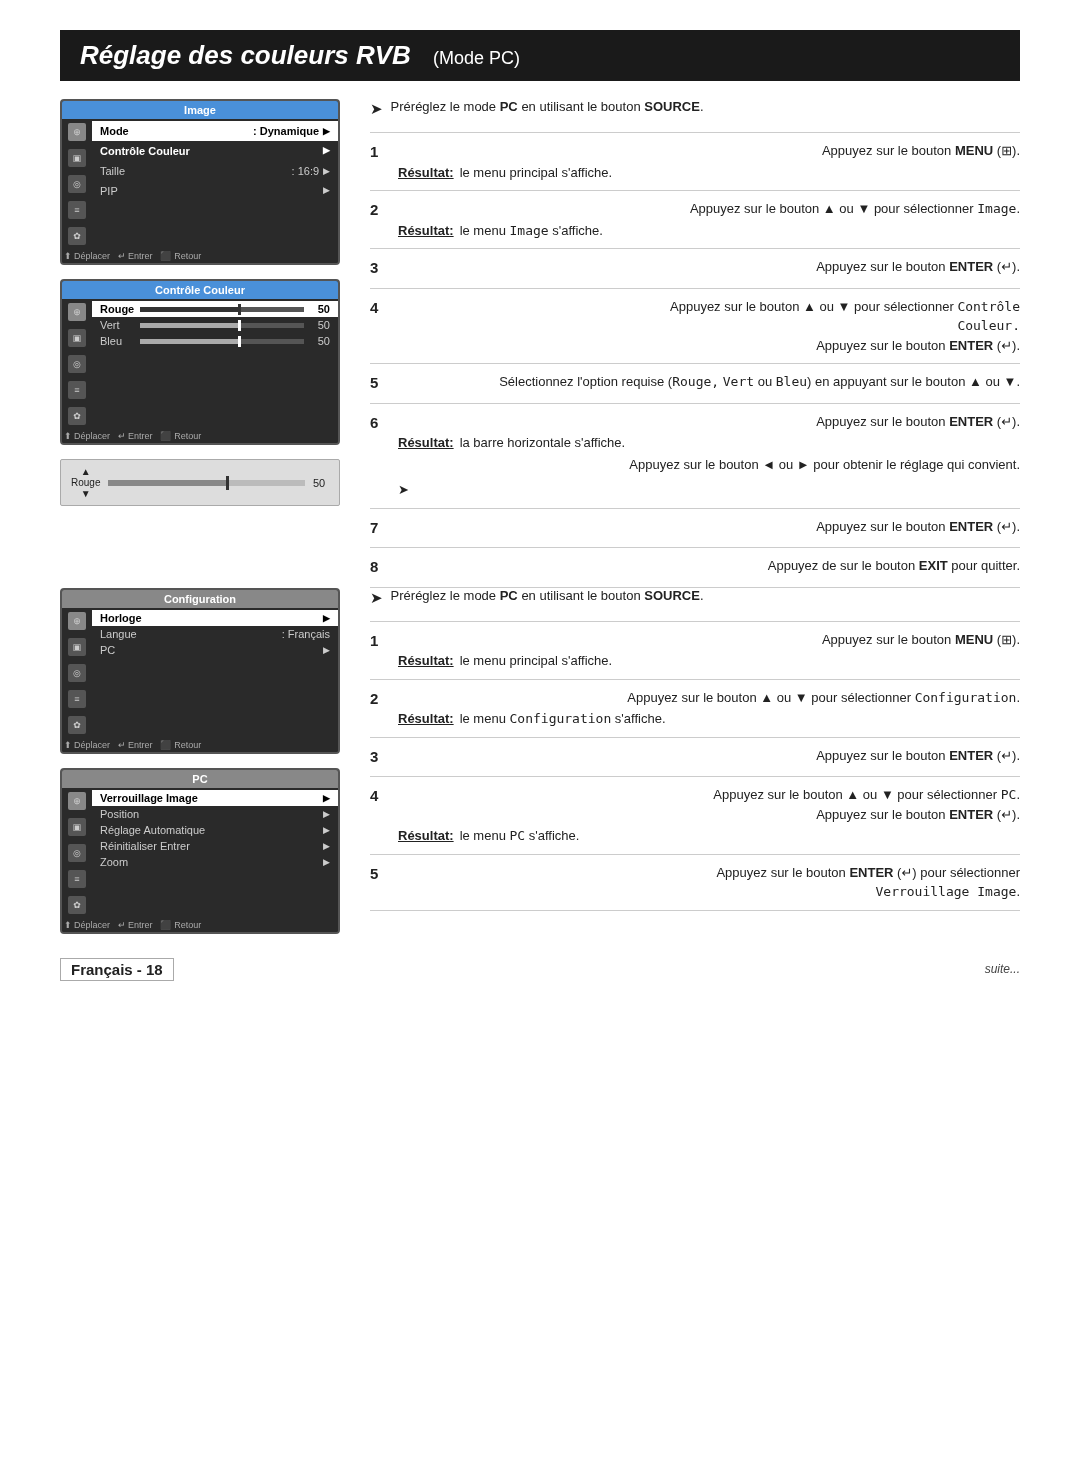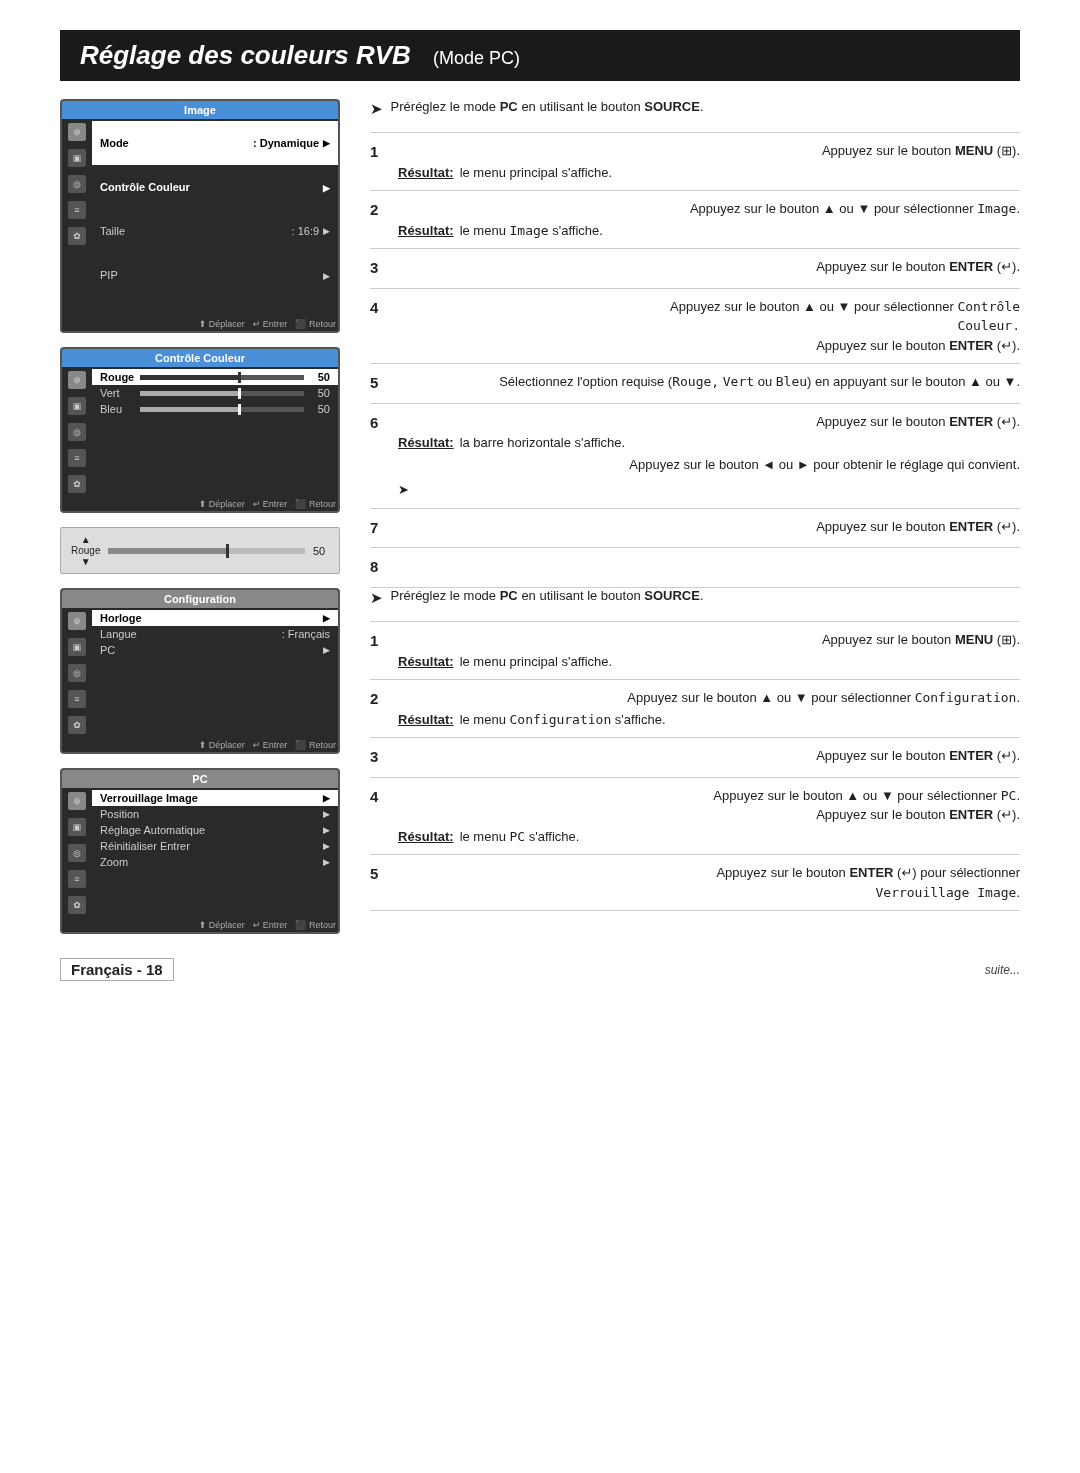--- a/index.html
+++ b/index.html
@@ -138,22 +138,22 @@
     }
     .tv-icon.active {
       background: #888;
     }
     .tv-menu-items {
       flex: 1;
       padding: 2px 0;
     }
     .tv-item {
       display: flex;
-      align-items: flex-end;
-      padding: 16px 8px;
+      align-items: flex-start;
+      padding: 4px 8px;
       color: #ccc;
       font-size: 11px;
       justify-content: space-between;
       gap: 35px;
     }
     .tv-item.highlighted {
       background: #fff;
       color: #000;
       font-weight: bold;
     }
@@ -171,21 +171,21 @@
       color: #000;
     }
     .tv-arrow { font-size: 9px; }
     .tv-footer {
       background: #2a2a2a;
       color: #aaa;
       font-size: 9px;
       text-align: center;
       padding: 2px;
       display: flex;
-      justify-content: flex-end;
+      justify-content: flex-start;
       gap: 8px;
     }
 
     
     .tv-color-item {
       display: flex;
       align-items: center;
       padding: 2px 8px;
       color: #ccc;
       font-size: 11px;
@@ -447,20 +447,23 @@
 
       <div class="step">
         <span class="step-num">7</span>
         <div class="step-content">
           <span>Appuyez sur le bouton <strong>ENTER</strong> (↵).</span>
         </div>
       </div>
 
       <div class="step">
         <span class="step-num">8</span>
+        <div class="step-content">
+          <span>Appuyez de sur le bouton <strong>EXIT</strong> pour quitter.</span>
+        </div>
       </div>
     </div>
   </div>
 </div>
 
 <div>
 
   <div class="two-col">
 
     <div class="left-col">

